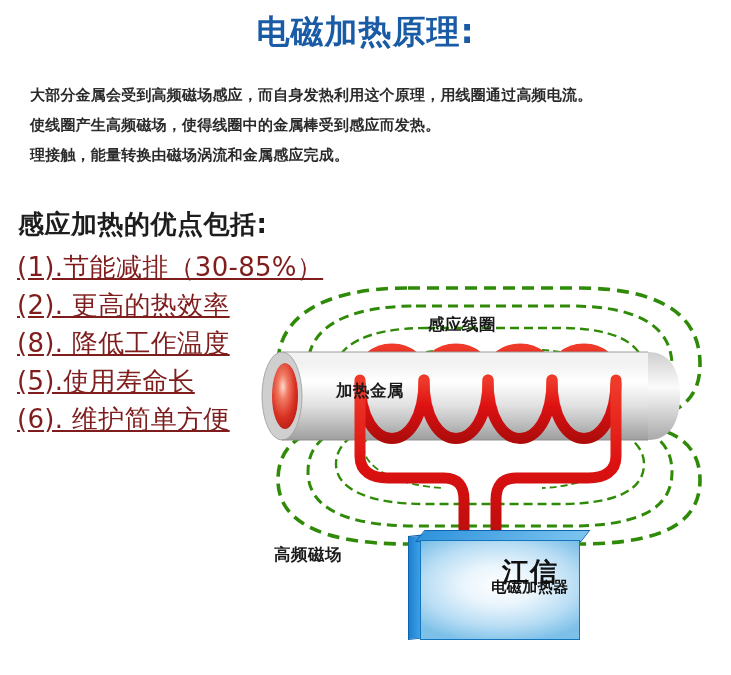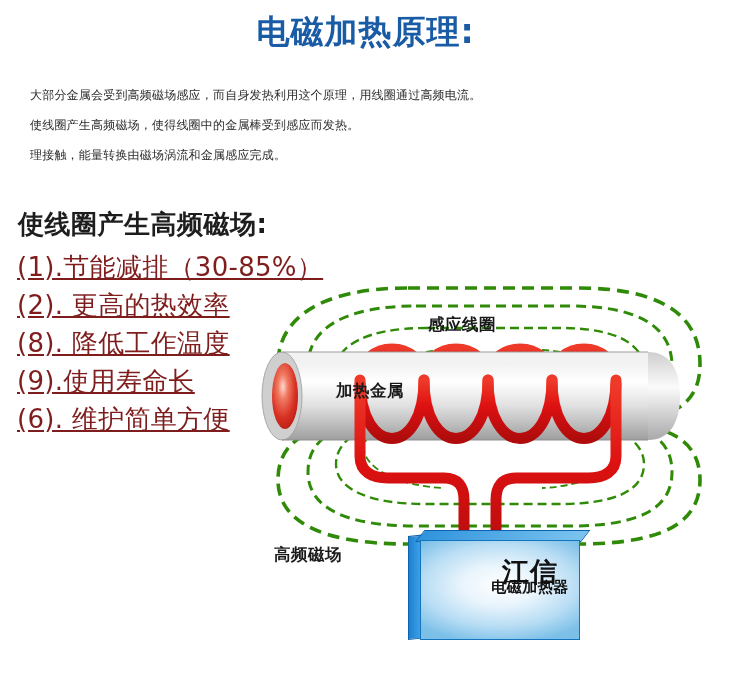--- a/index.html
+++ b/index.html
@@ -29,22 +29,22 @@
     line-height: 1.1;
   }
 
   #intro {
     position: absolute;
     top: 80px;
     left: 30px;
     width: 680px;
   }
   .intro-line {
-    font-size: 12px;
-    font-weight: normal;
+    font-size: 15px;
+    font-weight: bold;
     color: #2b2b2b;
     line-height: 30px;
     white-space: nowrap;
     letter-spacing: 0.2px;
   }
 
   #benefits-heading {
     position: absolute;
     top: 207px;
     left: 18px;
@@ -144,27 +144,27 @@
 <body>
 
 <div id="page-title">电磁加热原理:</div>
 
 <div id="intro">
   <div class="intro-line">大部分金属会受到高频磁场感应，而自身发热利用这个原理，用线圈通过高频电流。</div>
   <div class="intro-line">使线圈产生高频磁场，使得线圈中的金属棒受到感应而发热。</div>
   <div class="intro-line">理接触，能量转换由磁场涡流和金属感应完成。</div>
 </div>
 
-<div id="benefits-heading">使线圈产生高频磁场:</div>
+<div id="benefits-heading">感应加热的优点包括:</div>
 
 <div id="benefits-list">
   <div class="benefit-item">(1).节能减排（30-85%）</div>
   <div class="benefit-item">(2). 更高的热效率</div>
   <div class="benefit-item">(8). 降低工作温度</div>
-  <div class="benefit-item">(9).使用寿命长</div>
+  <div class="benefit-item">(5).使用寿命长</div>
   <div class="benefit-item">(6). 维护简单方便</div>
 </div>
 
 <div id="diagram">
 
   <svg width="483" height="290" viewBox="0 0 483 290">
     <defs>
       <linearGradient id="rodGrad" x1="0" y1="0" x2="0" y2="1">
         <parameter name="stop" offset="0%" stop-color="#b9b9b9"></parameter>
         <stop offset="14%" stop-color="#f2f2f2"></stop>

